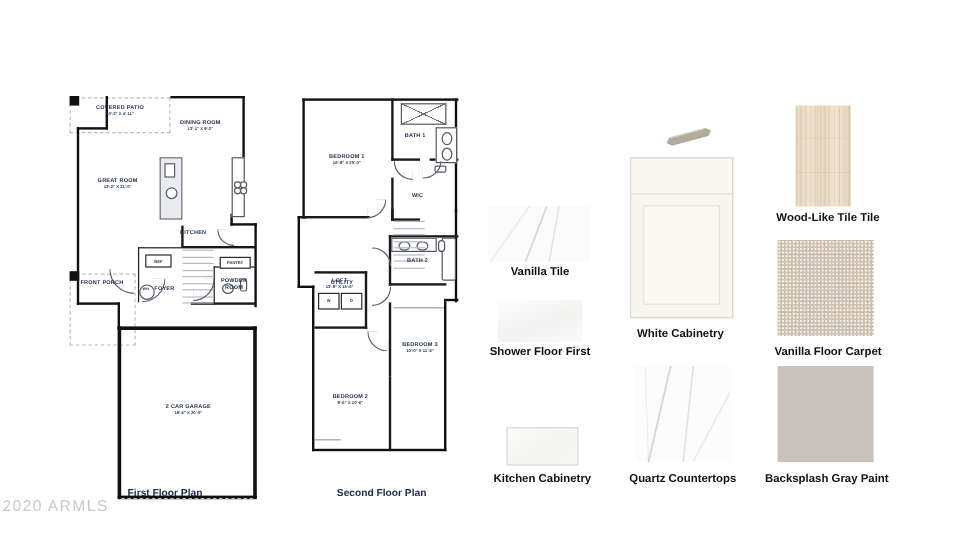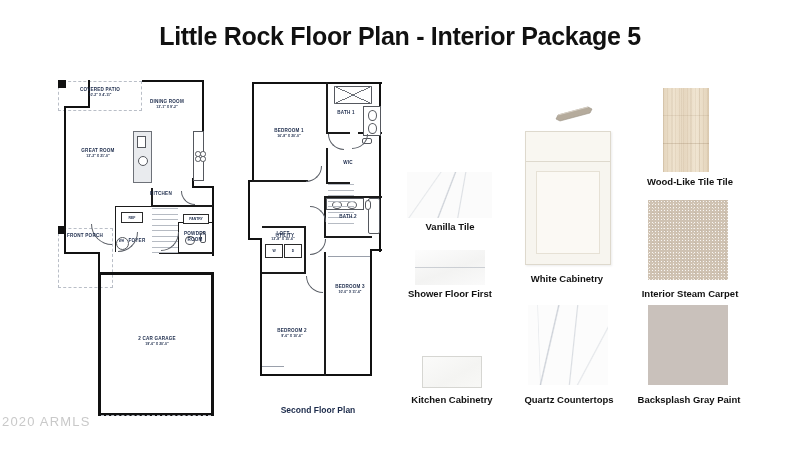--- a/index.html
+++ b/index.html
@@ -105,21 +105,20 @@
   .cab-door{position:absolute;background:#f7f5ef;border:0.9px solid #ded9cd;box-shadow:1px 1px 2px rgba(0,0,0,.08);}
   .cab-drawer{position:absolute;background:#f9f7f1;border:0.9px solid #ded9cd;}
   .cab-inner{position:absolute;border:0.9px solid #e6e1d5;background:#fbf9f4;}
   .pull{position:absolute;}
 </style>
 </head>
 <body>
 
 <div class="page">
 
-  <div class="title">Little Rock Floor Plan - Interior Package 5</div>
 
   <div class="watermark">2020 ARMLS</div>
 
   <div class="plan" style="left:55px;top:76px;width:165px;height:340px;">
 
     <div class="dash" style="left:3px;top:5px;width:84px;height:30px;"></div>
     <div class="dash" style="left:3px;top:152px;width:55px;height:60px;"></div>
 
     <div class="wall" style="left:3px;top:4px;width:8px;height:8px;"></div>
     <div class="wall" style="left:87px;top:4px;width:62px;height:2.2px;"></div>
@@ -200,20 +199,21 @@
     </div>
     <div class="room" style="left:80px;top:115px;width:52px;">KITCHEN</div>
     <div class="room" style="left:8px;top:157px;width:44px;line-height:1.35;">FRONT PORCH</div>
     <div class="room" style="left:62px;top:162px;width:40px;">FOYER</div>
     <div class="room" style="left:124px;top:155px;width:32px;line-height:1.4;">POWDER ROOM</div>
     <div class="room" style="left:56px;top:260px;width:92px;">
       <span>2 CAR GARAGE</span>
       <span class="dim">19'-6" X 20'-0"</span>
     </div>
 
+    <div class="caption" style="left:0;top:329px;">First Floor Plan</div>
   </div>
 
   <div class="plan" style="left:248px;top:76px;width:140px;height:340px;">
 
     <div class="wall" style="left:4px;top:6px;width:130px;height:2.4px;"></div>
     <div class="wall" style="left:4px;top:6px;width:2.4px;height:100px;"></div>
     <div class="wall" style="left:131px;top:6px;width:2.4px;height:95px;"></div>
     <div class="wall" style="left:0px;top:104px;width:8px;height:2.4px;"></div>
     <div class="wall" style="left:0px;top:104px;width:2.4px;height:60px;"></div>
     <div class="wall" style="left:0px;top:162px;width:14px;height:2.4px;"></div>
@@ -323,18 +323,18 @@
   <div class="cab-inner" style="left:536px;top:171px;width:62px;height:81px;"></div>
   <div class="sw-label" style="left:512px;top:273px;width:110px;text-align:center;">White Cabinetry</div>
 
   <div class="swatch marble2" style="left:528px;top:305px;width:80px;height:80px;"></div>
   <div class="sw-label" style="left:508px;top:394px;width:122px;">Quartz Countertops</div>
 
   <div class="swatch woodtile" style="left:663px;top:88px;width:46px;height:84px;"></div>
   <div class="sw-label" style="left:625px;top:176px;width:130px;">Wood-Like Tile Tile</div>
 
   <div class="swatch carpet" style="left:648px;top:200px;width:80px;height:80px;"></div>
-  <div class="sw-label" style="left:625px;top:288px;width:130px;">Interior Steam Carpet</div>
+  <div class="sw-label" style="left:625px;top:288px;width:130px;">Vanilla Floor Carpet</div>
 
   <div class="swatch paint" style="left:648px;top:305px;width:80px;height:80px;"></div>
   <div class="sw-label" style="left:623px;top:394px;width:132px;">Backsplash Gray Paint</div>
 
 </div>
 
 </body></html>

